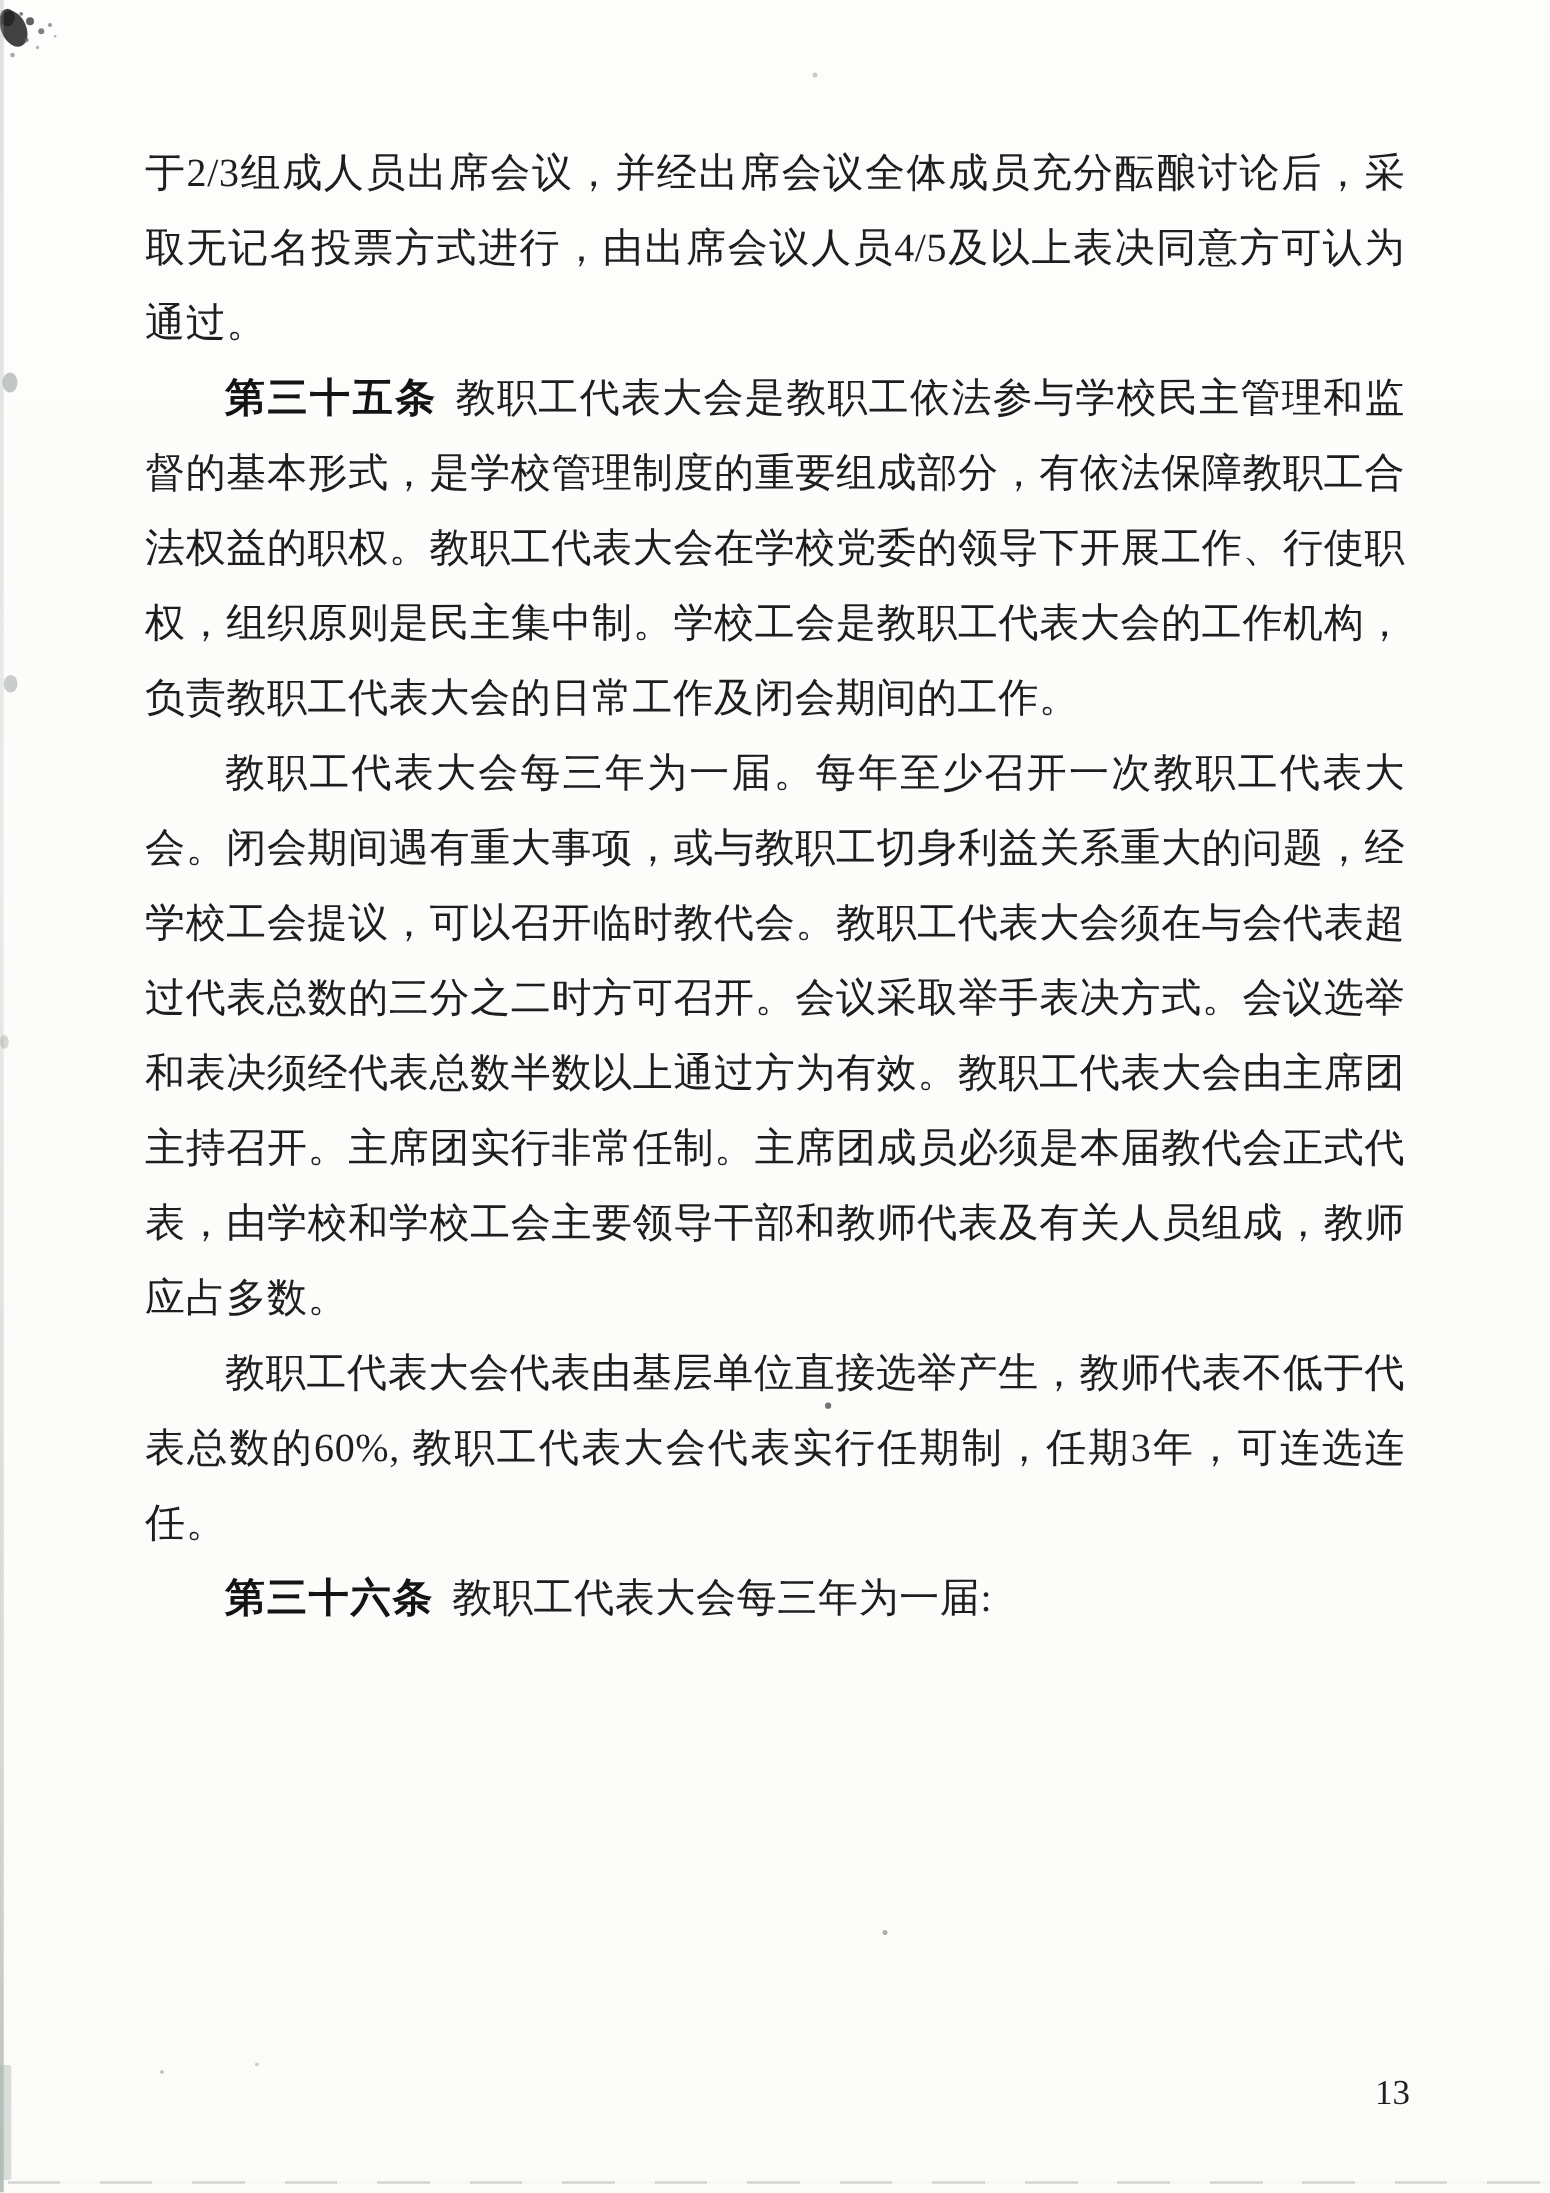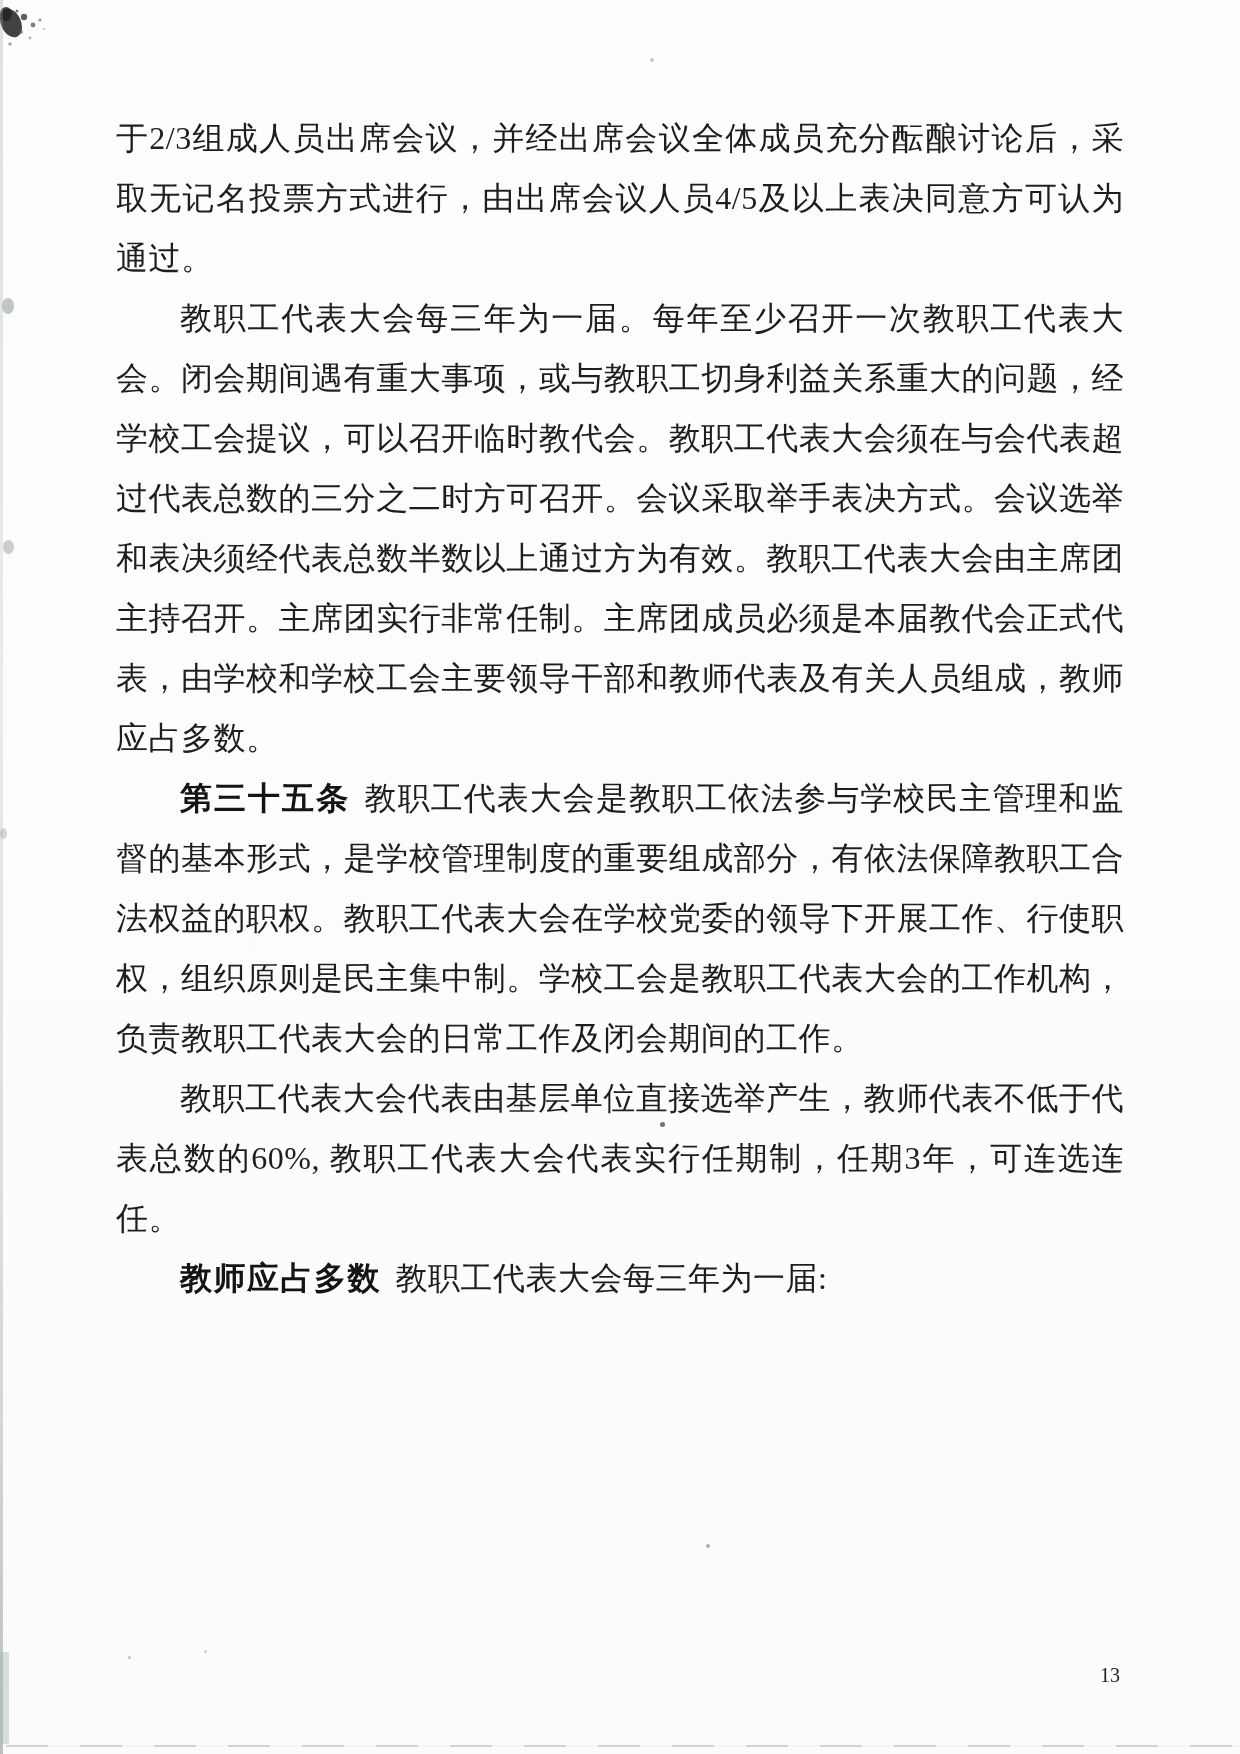--- a/index.html
+++ b/index.html
@@ -30,21 +30,21 @@
   p.indent { text-indent: 2em; }
   b.clause-term {
     font-weight: bold;
     letter-spacing: 1.5px;
     margin-right: 0.45em;
     color: #141414;
   }
   .page-number {
     position: absolute;
     left: 1100px; top: 1660px;
-    font-size: 20px;
+    font-size: 28px;
     line-height: 30px;
     color: #1f1f1f;
   }
   
   .ink-blot { position: absolute; left: 0; top: 4px; width: 52px; height: 58px; }
   .edge-line-left {
     position: absolute; left: 0; top: 0; bottom: 0; width: 3px;
     background: linear-gradient(180deg,
       rgba(150,160,155,0.30) 0%,
       rgba(150,160,155,0.18) 40%,
@@ -74,27 +74,27 @@
 </style>
 </head>
 <body>
 
 <div class="scan-page">
 
   <div class="text-block">
 
     <p><span>于2/3组成人员出席会议，并经出席会议全体成员充分酝酿讨论后，采取无记名投票方式进行，由出席会议人员4/5及以上表决同意方可认为通过。</span></p>
 
+    <p class="indent"><b class="clause-term">第三十五条</b><span>教职工代表大会是教职工依法参与学校民主管理和监督的基本形式，是学校管理制度的重要组成部分，有依法保障教职工合法权益的职权。教职工代表大会在学校党委的领导下开展工作、行使职权，组织原则是民主集中制。学校工会是教职工代表大会的工作机构，负责教职工代表大会的日常工作及闭会期间的工作。</span></p>
+
     <p class="indent"><span>教职工代表大会每三年为一届。每年至少召开一次教职工代表大会。闭会期间遇有重大事项，或与教职工切身利益关系重大的问题，经学校工会提议，可以召开临时教代会。教职工代表大会须在与会代表超过代表总数的三分之二时方可召开。会议采取举手表决方式。会议选举和表决须经代表总数半数以上通过方为有效。教职工代表大会由主席团主持召开。主席团实行非常任制。主席团成员必须是本届教代会正式代表，由学校和学校工会主要领导干部和教师代表及有关人员组成，教师应占多数。</span></p>
-
-    <p class="indent"><b class="clause-term">第三十五条</b><span>教职工代表大会是教职工依法参与学校民主管理和监督的基本形式，是学校管理制度的重要组成部分，有依法保障教职工合法权益的职权。教职工代表大会在学校党委的领导下开展工作、行使职权，组织原则是民主集中制。学校工会是教职工代表大会的工作机构，负责教职工代表大会的日常工作及闭会期间的工作。</span></p>
 
     <p class="indent"><span>教职工代表大会代表由基层单位直接选举产生，教师代表不低于代表总数的60%, 教职工代表大会代表实行任期制，任期3年，可连选连任。</span></p>
 
-    <p class="indent"><b class="clause-term">教师应占多数</b><span>教职工代表大会每三年为一届:</span></p>
+    <p class="indent"><b class="clause-term">第三十六条</b><span>教职工代表大会每三年为一届:</span></p>
 
 
   </div>
 
   <div class="page-number">13</div>
 
   <svg class="ink-blot" viewBox="0 0 52 58">
     <ellipse cx="11" cy="19" rx="10" ry="15" fill="#2d2d2d" opacity="0.9" transform="rotate(-24 11 19)"></ellipse>
     <ellipse cx="6" cy="10" rx="6" ry="7" fill="#222" opacity="0.85"></ellipse>
     <circle cx="24" cy="13" r="3.2" fill="#3a3a3a" opacity="0.8"></circle>

